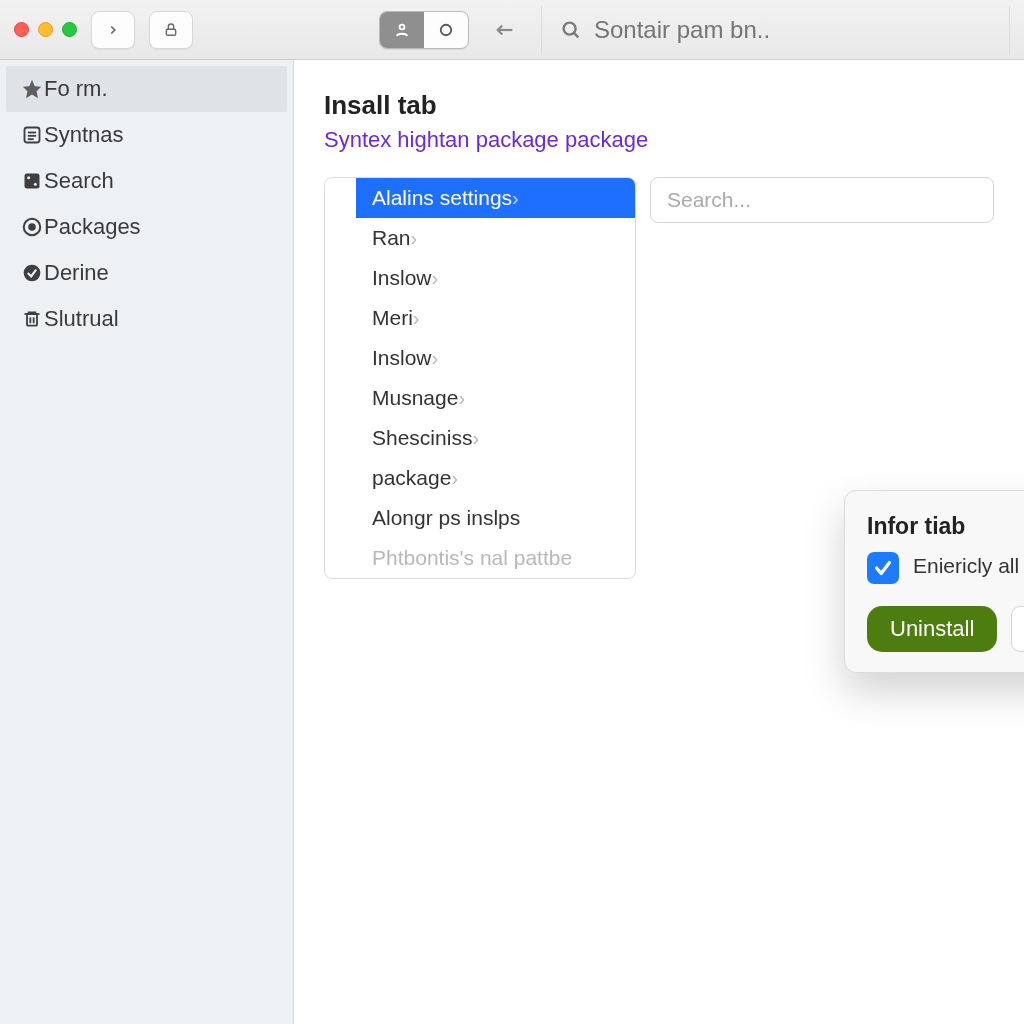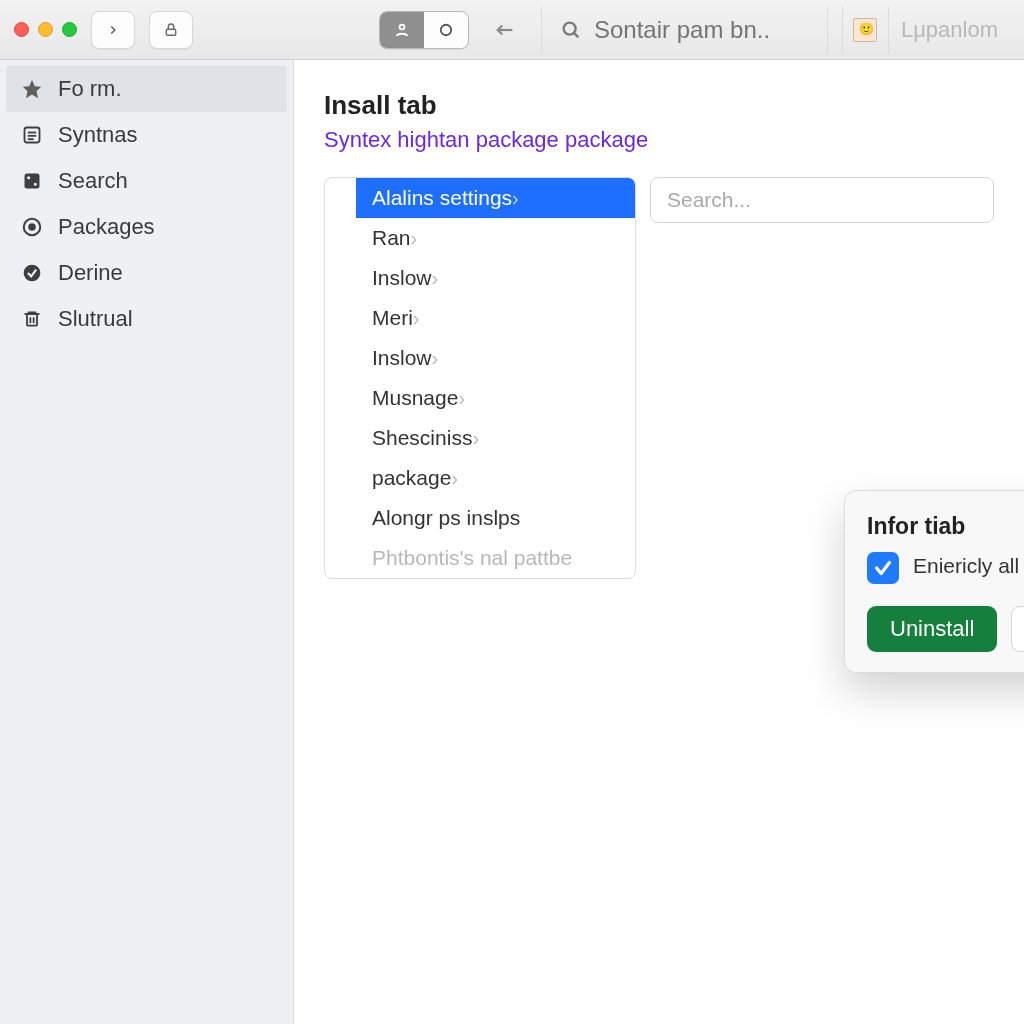--- a/index.html
+++ b/index.html
@@ -21,21 +21,21 @@
   .searchbar svg { flex: none; }
   .searchbar input { border: none; background: transparent; font-size: 24px; color: #666; outline: none; width: 100%; }
   .right-tools { display: flex; align-items: center; gap: 0; height: 48px; }
   .right-tools .avatar-box { width: 46px; height: 48px; border-left: 1px solid #dcdcdc; display: flex; align-items: center; justify-content: center; }
   .right-tools .avatar { width: 24px; height: 24px; background: #fbe7d0; border: 1px solid #c9b9a5; border-radius: 2px; position: relative; }
   .right-tools .avatar::after { content: "🙂"; font-size: 12px; position: absolute; top: 3px; left: 5px; }
   .right-tools .user-label { border-left: 1px solid #dcdcdc; height: 48px; display: flex; align-items: center; padding: 0 12px; color: #b8b8b8; font-size: 22px; }
   
   .body { display: flex; height: calc(1024px - 60px); }
   .sidebar { width: 294px; background: #eef1f4; border-right: 1px solid #dadcde; padding: 6px; }
-  .side-item { display: flex; align-items: center; gap: 14px; padding: 10px 14px; border-radius: 2px; font-size: 22px; color: #3a3a3a; cursor: default; }
+  .side-item { display: flex; align-items: center; padding: 10px 14px; border-radius: 2px; font-size: 22px; color: #3a3a3a; cursor: default; }
   .side-item.active { background: #dfe3e8; }
   .side-item .ic { width: 24px; height: 24px; display: flex; align-items: center; justify-content: center; color: #555; }
   .main { flex: 1; background: #fff; position: relative; padding: 30px 30px; }
   .page-title { font-size: 26px; font-weight: 700; color: #222; margin-bottom: 6px; }
   .page-subtitle { font-size: 22px; color: #6d28d9; margin-bottom: 24px; }
   .content-row { display: flex; gap: 14px; align-items: flex-start; }
   .listbox { width: 312px; border: 1px solid #dcdcdc; border-radius: 8px; background: #fff; overflow: hidden; }
   .listbox .row { display: flex; align-items: center; padding: 8px 16px; font-size: 21px; color: #333; margin-left: 31px; }
   .listbox .row.sel { background: #1e6fff; color: #fff; }
   .listbox .row .chev { color: inherit; opacity: 0.7; font-size: 20px; }
@@ -46,21 +46,21 @@
   .search-input input::placeholder { color: #aaa; }
   
   .modal { position: absolute; left: 550px; top: 430px; width: 358px; background: #f8f8f8; border: 1px solid #dcdcdc; border-radius: 12px; box-shadow: 0 18px 40px rgba(0,0,0,0.18); padding: 22px 22px 20px; }
   .modal-title { font-size: 23px; font-weight: 700; color: #222; margin-bottom: 12px; }
   .modal-body { display: flex; gap: 14px; align-items: flex-start; margin-bottom: 22px; }
   .checkbox { width: 32px; height: 32px; border-radius: 7px; background: #1e7bff; display: flex; align-items: center; justify-content: center; flex: none; }
   .checkbox svg { color: #fff; }
   .modal-text { font-size: 21px; color: #333; line-height: 1.35; }
   .modal-buttons { display: flex; gap: 14px; }
   .btn { height: 46px; padding: 0 22px; border-radius: 9px; font-size: 22px; display: flex; align-items: center; justify-content: center; border: 1px solid transparent; }
-  .btn.primary { background: #15803d; color: #fff; }
+  .btn.primary { background: #4d7c0f; color: #fff; border-radius: 15px; }
   .btn.secondary { background: #fff; color: #333; border-color: #d5d5d5; }
   svg { display: block; }
 </style>
 </head>
 <body>
 
 <div class="titlebar">
   <div class="traffic">
     <span class="r"></span>
     <span class="y"></span>
@@ -97,26 +97,20 @@
         <line x1="4" y1="6" x2="20" y2="6"></line>
         <polyline points="9 1 4 6 9 11"></polyline>
       </svg>
   </div>
   <div class="searchbar">
     <svg width="22" height="22" viewBox="0 0 24 24" fill="none" stroke="#7a7a7a" stroke-width="2.6">
         <circle cx="10.5" cy="10.5" r="6.5"></circle>
         <line x1="20" y1="20" x2="15.2" y2="15.2"></line>
       </svg>
     <input placeholder="Sontair pam bn.." style="">
-  </div>
-  <div class="right-tools">
-    <div class="avatar-box">
-        <div class="avatar"></div>
-      </div>
-    <div class="user-label">Lμpanlom</div>
   </div>
 </div>
 
 <div class="body">
   <div class="sidebar">
     <div class="side-item active">
       <span class="ic">
           <svg width="22" height="22" viewBox="0 0 24 24" fill="#5f5f5f">
             <polygon points="12 2 15 9 22 9.5 17 14.5 18.5 22 12 18 5.5 22 7 14.5 2 9.5 9 9"></polygon>
           </svg>

